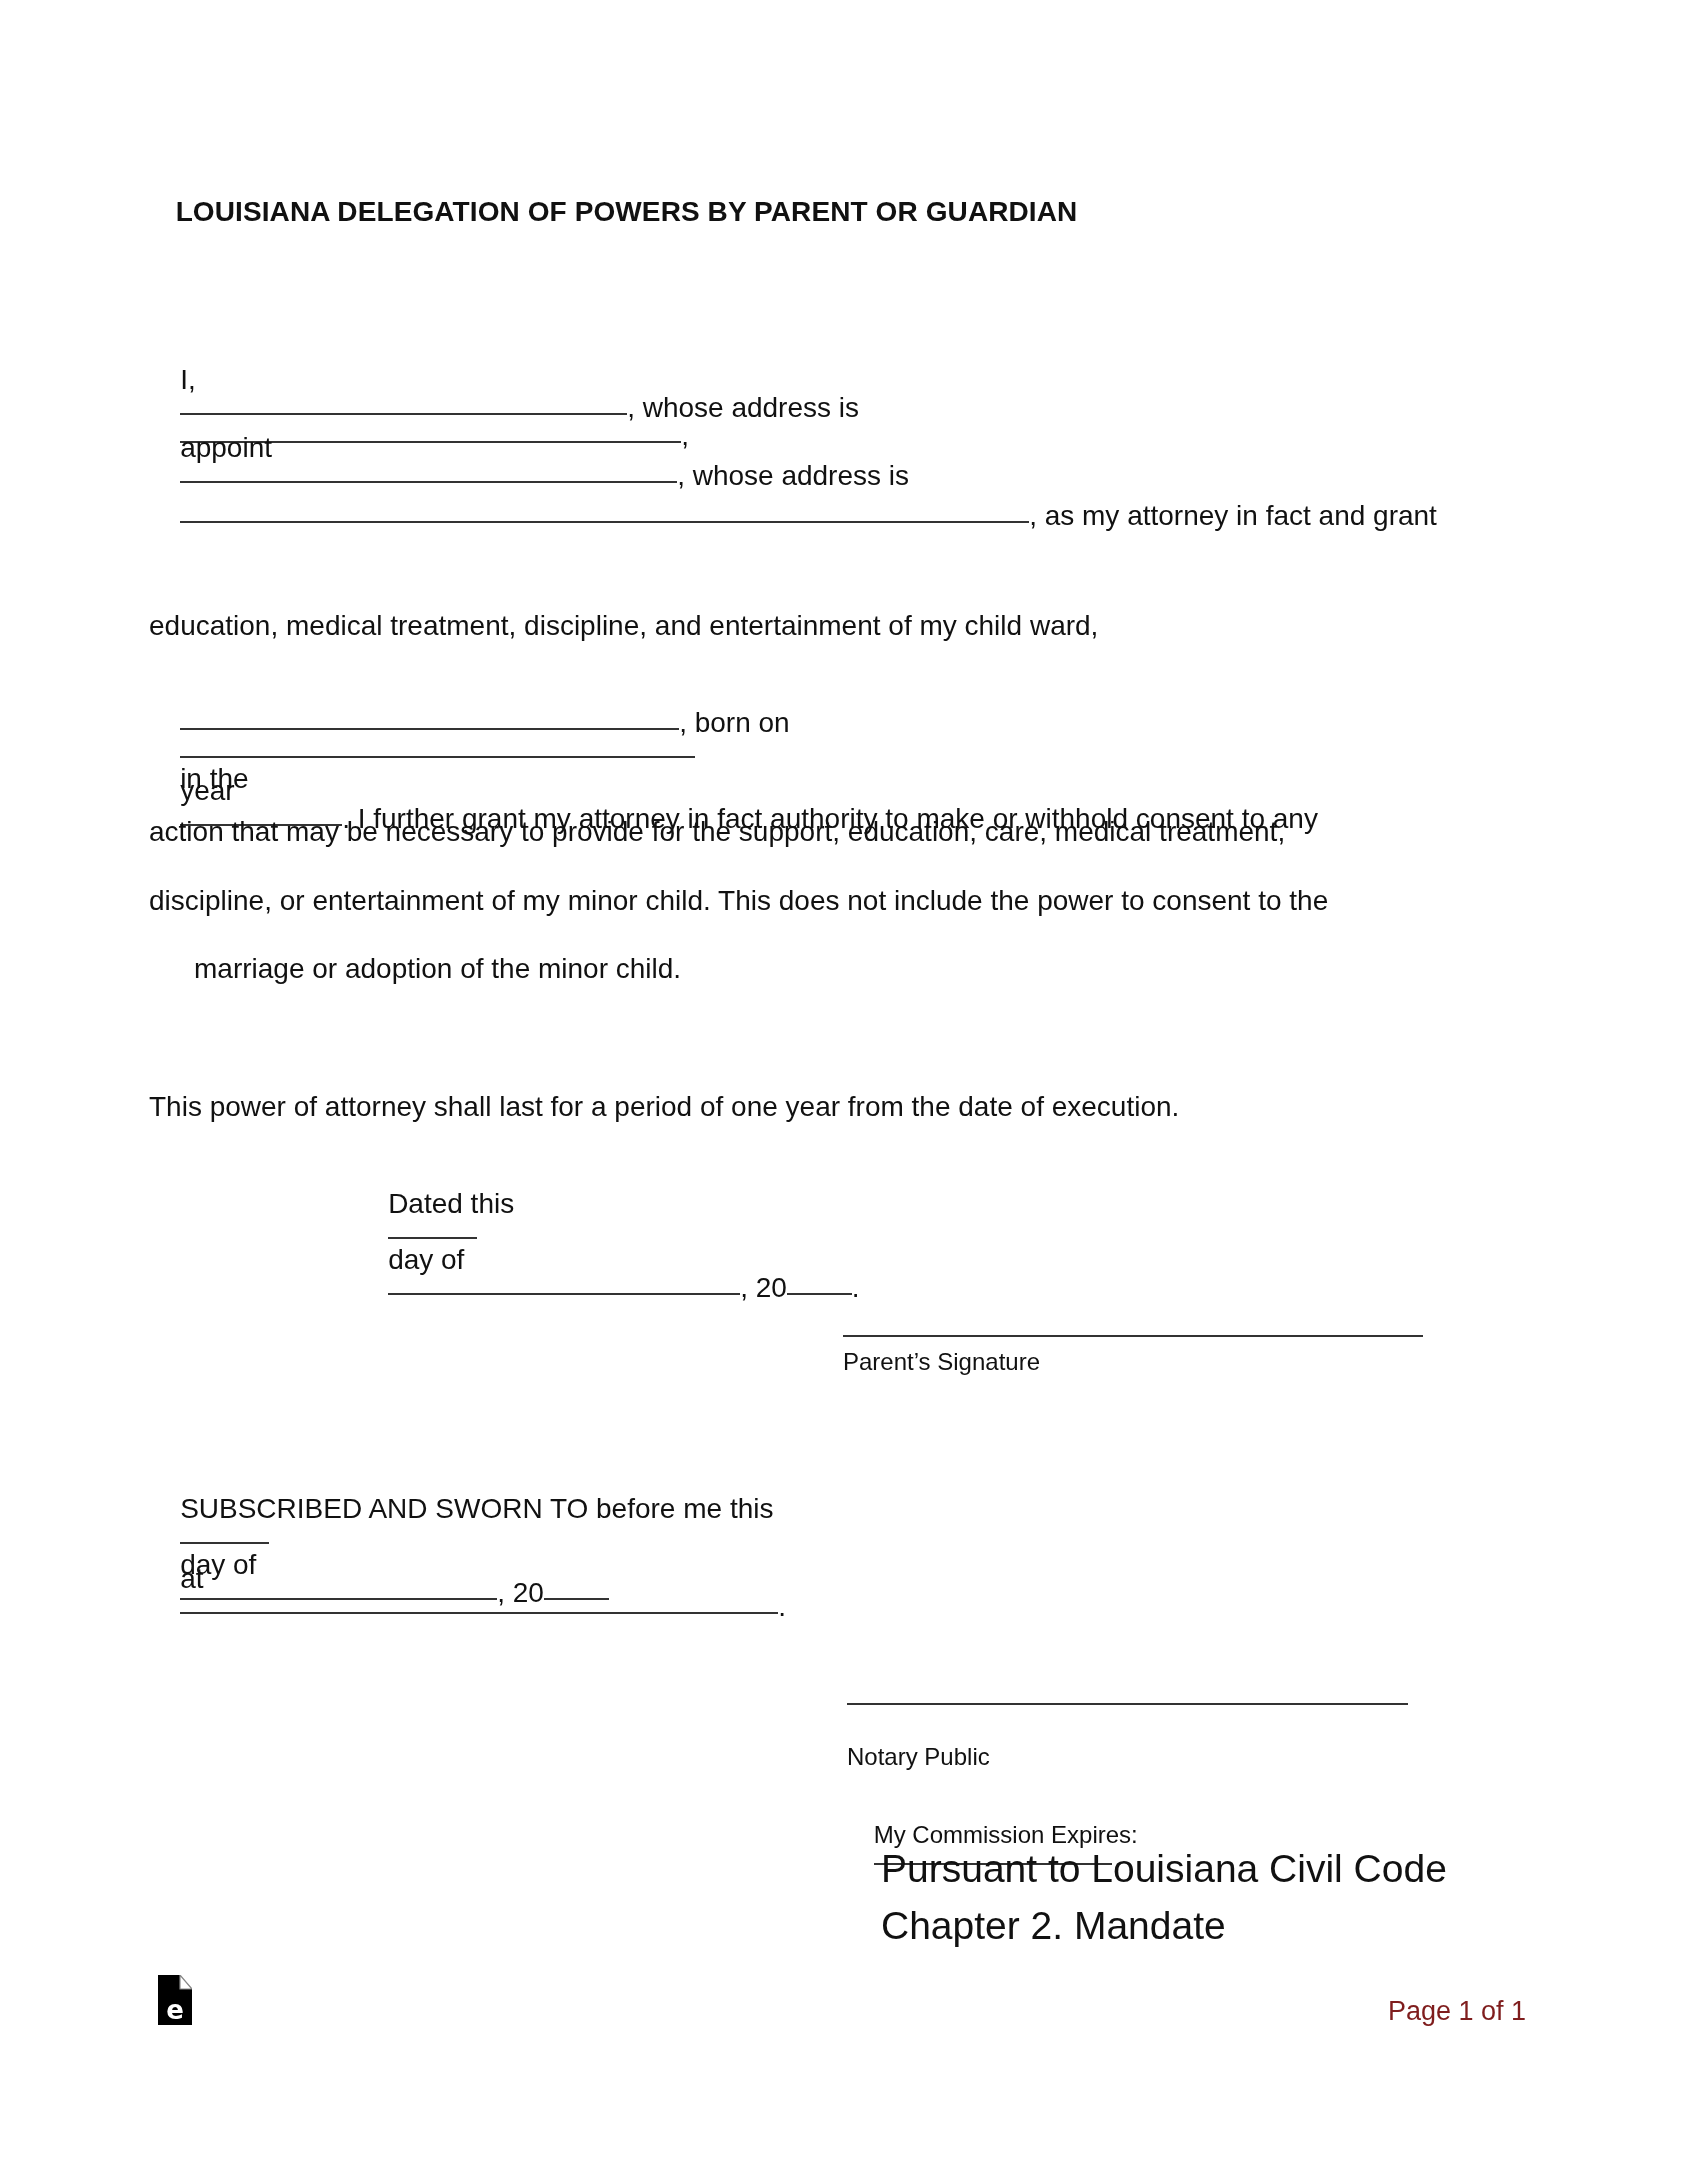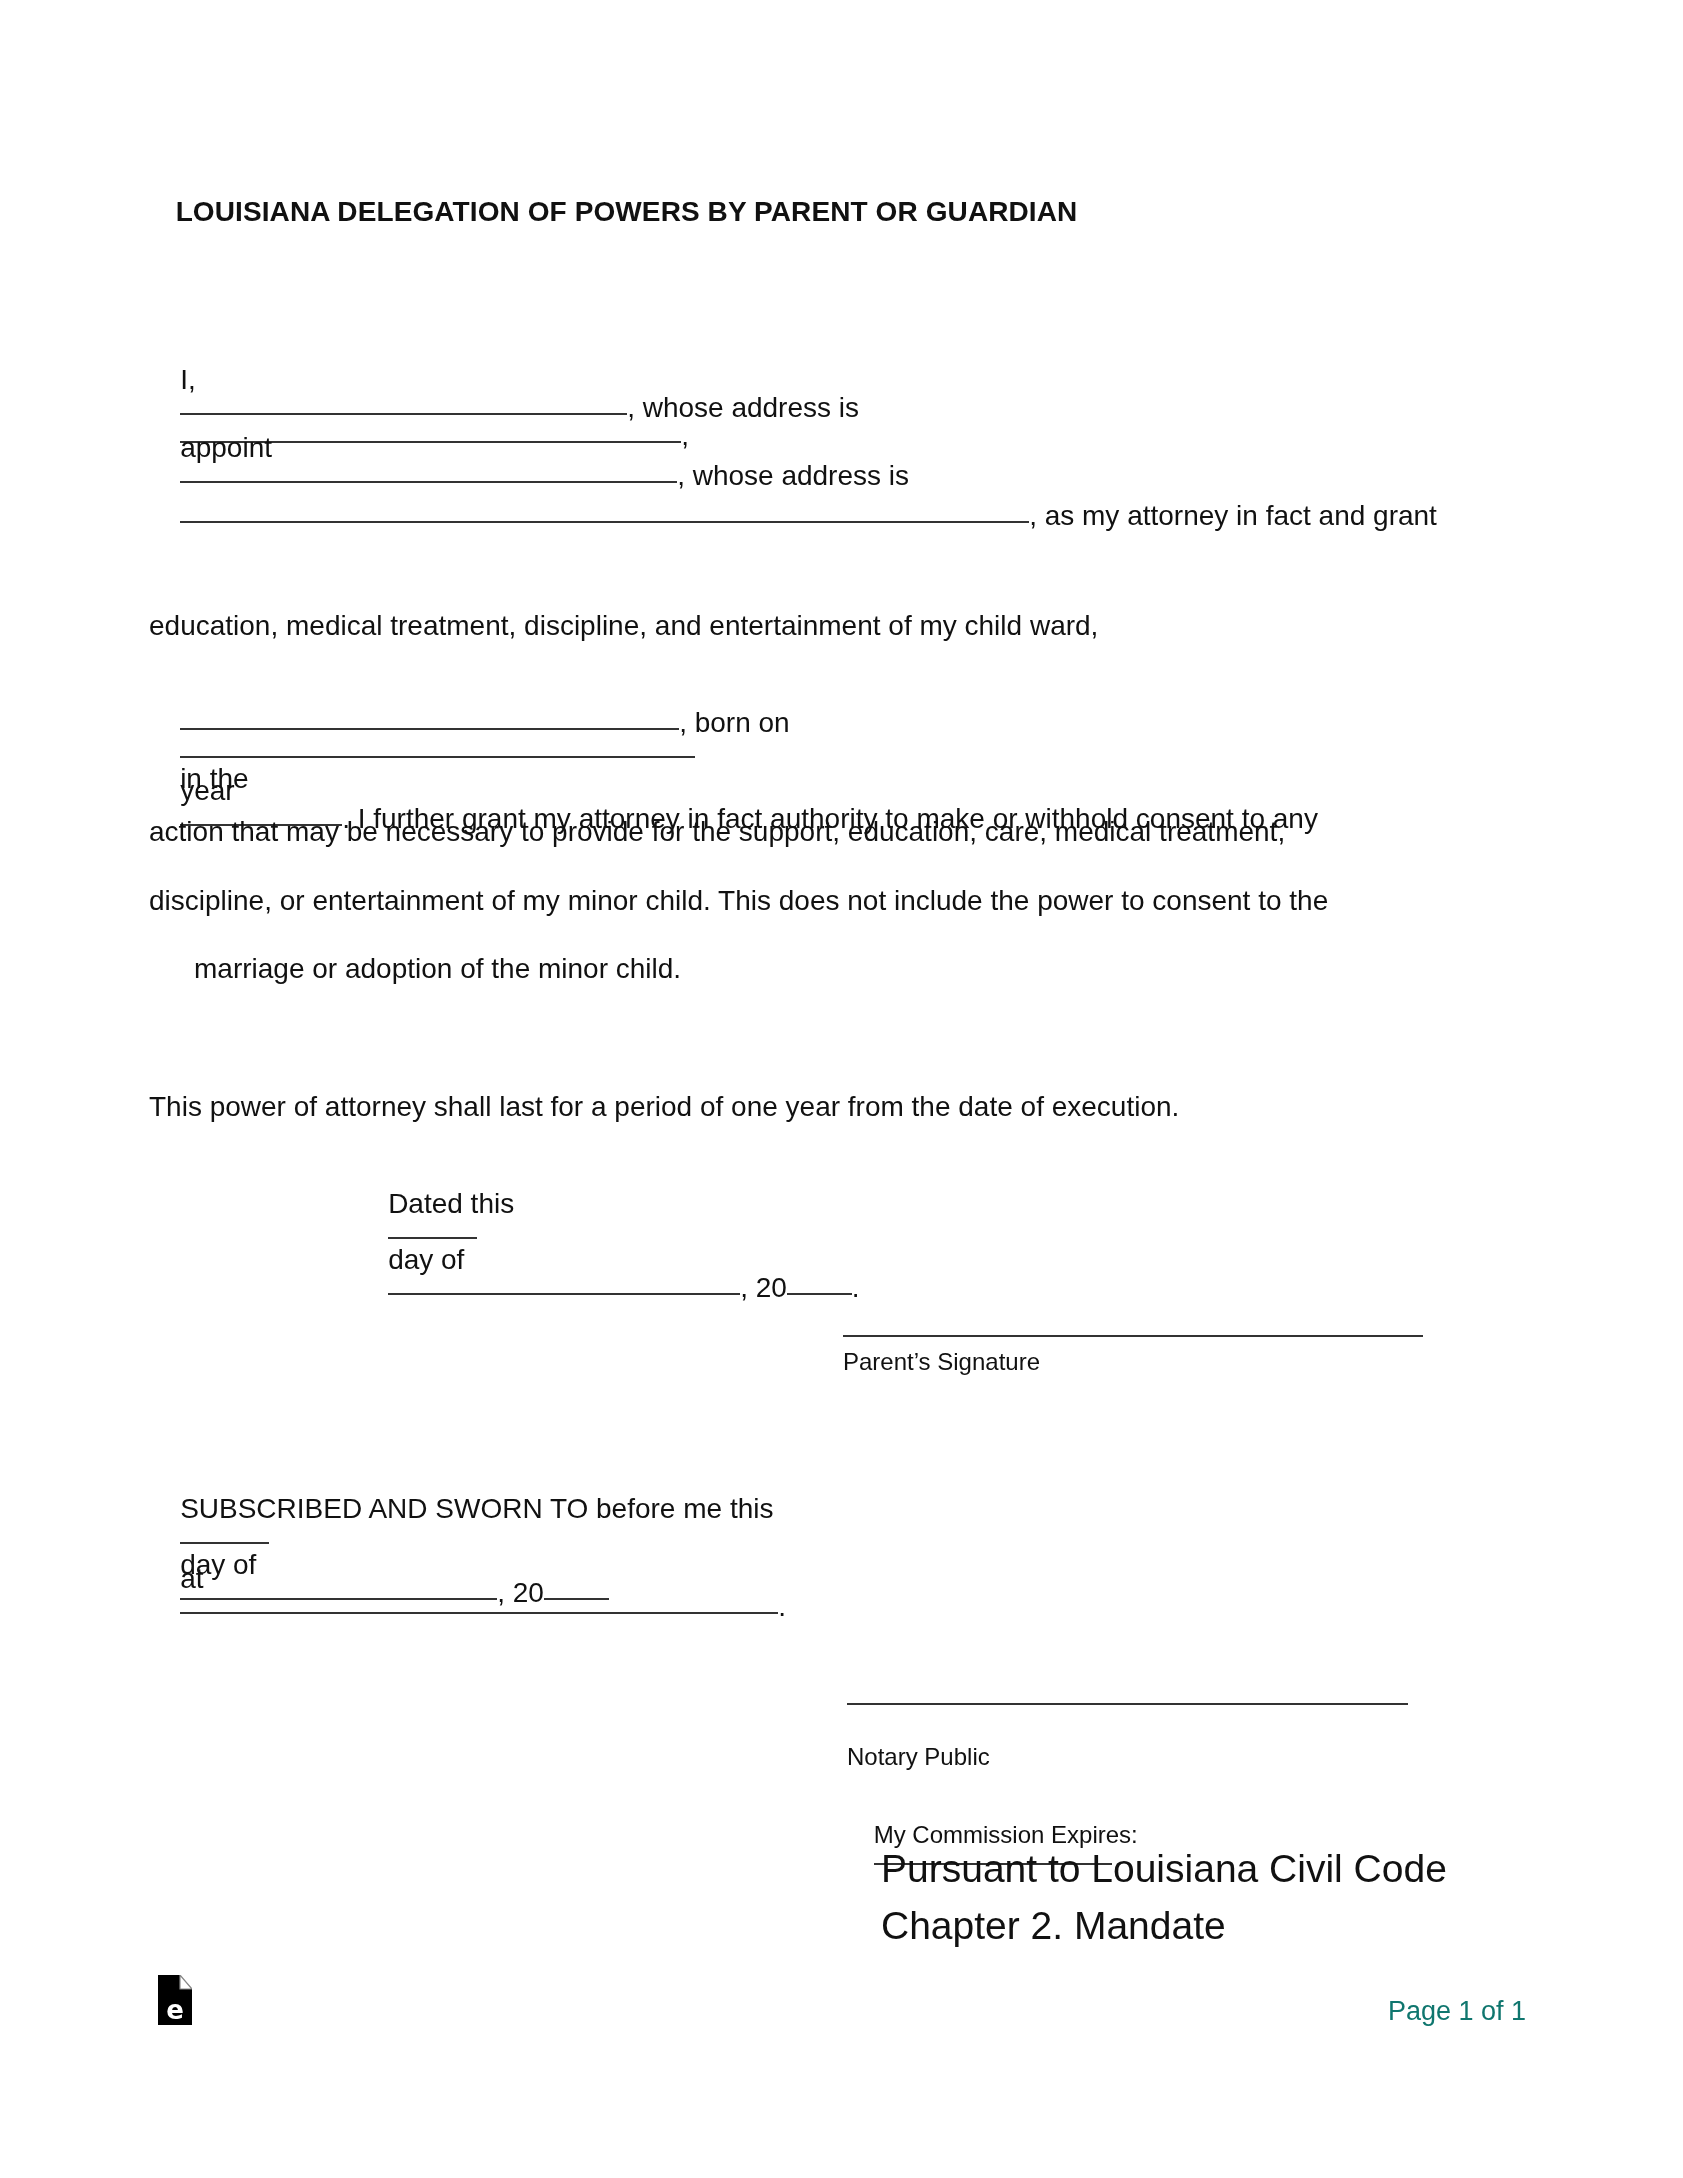--- a/index.html
+++ b/index.html
@@ -67,21 +67,21 @@
       left: 158px;
       top: 1975px;
       width: 34px;
       height: 50px;
     }
     .page-num {
       position: absolute;
       right: 157px;
       top: 1996px;
       font-size: 27px;
-      color: #0f766e;
+      color: #7f1d1d;
     }
   </style>
 </head>
 <body>
 
 <div class="page">
 
   <div class="title">
     <span>LOUISIANA DELEGATION OF POWERS BY PARENT OR GUARDIAN</span>
   </div>

